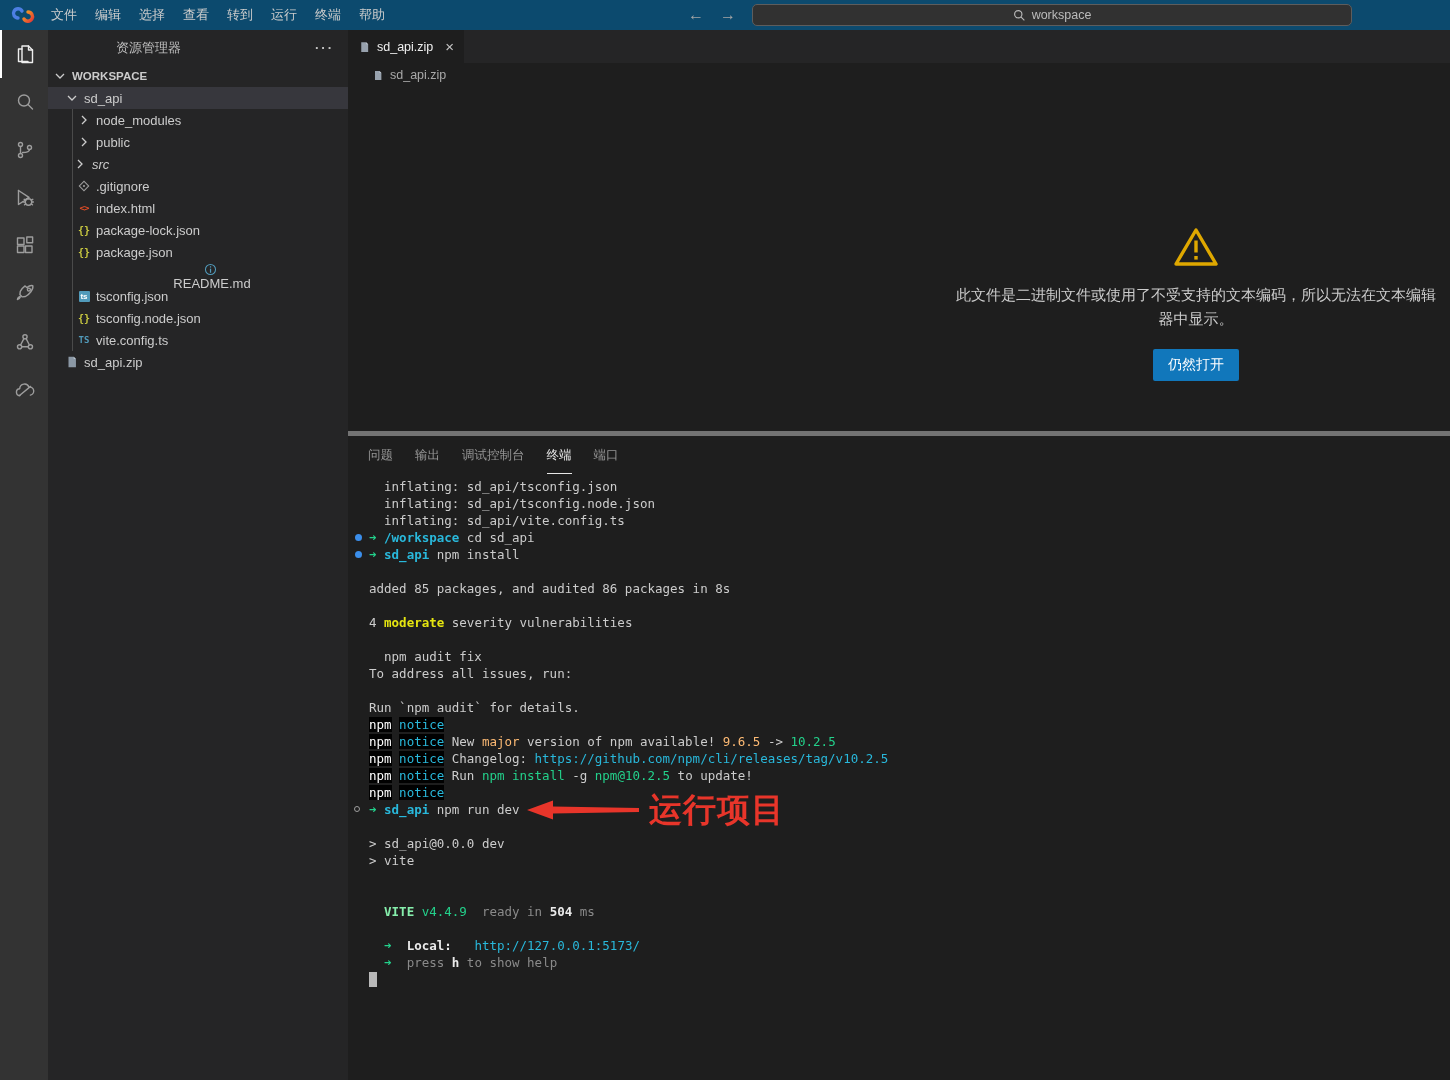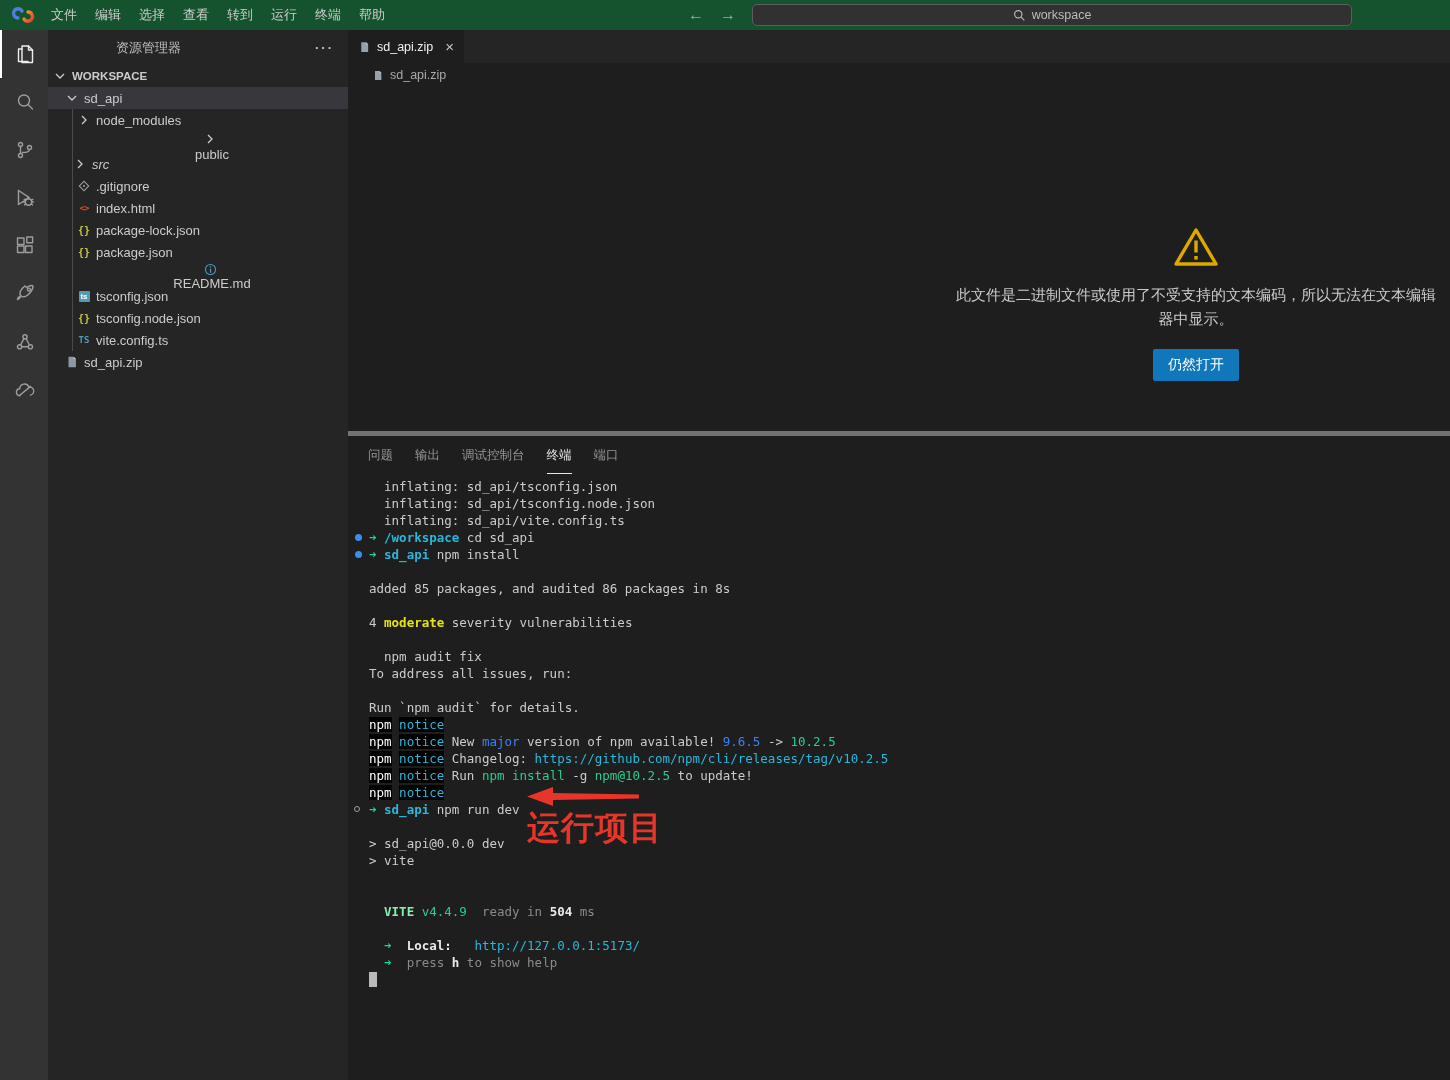--- a/index.html
+++ b/index.html
@@ -4,21 +4,21 @@
 <style>
   * { box-sizing: border-box; }
   html,body { margin:0; padding:0; }
   body {
     width:1450px; height:1080px; overflow:hidden;
     background:#1e1e1e;
     font-family:"Liberation Sans", sans-serif;
     -webkit-font-smoothing:antialiased;
   }
   
-  .titlebar { height:30px; background:#14532d; display:flex; align-items:center; position:relative; flex:none; }
+  .titlebar { height:30px; background:#0c4a6e; display:flex; align-items:center; position:relative; flex:none; }
   .logo { margin:0 6px 0 10px; display:flex; align-items:center; }
   .menus { display:flex; }
   .menu-item { padding:0 9px; font-size:13px; color:#cccccc; height:30px; line-height:30px; cursor:pointer; }
   .nav { position:absolute; left:688px; top:0; height:30px; display:flex; align-items:center; gap:16px; }
   .nav span { color:#a6a6a6; font-size:16px; }
   .searchbox { position:absolute; left:752px; top:4px; width:600px; height:22px; background:#313131;
     border:1px solid #5d5d5d; border-radius:5px; display:flex; align-items:center; justify-content:center;
     gap:6px; color:#bbbbbb; font-size:12.5px; cursor:text; }
   
   .main { display:flex; height:1050px; }
@@ -56,28 +56,28 @@
   .terminal { flex:1; padding:4px 0 0 21px; font-family:"DejaVu Sans Mono", monospace; font-size:12.5px; line-height:17px; color:#cccccc; position:relative; }
   .tline { white-space:pre; height:17px; position:relative; }
   .gut { position:absolute; top:5px; border-radius:50%; }
   .gut.done { left:-14px; width:7px; height:7px; background:#3b8eea; }
   .gut.running { left:-15px; width:6px; height:6px; border:1px solid #9d9d9d; background:transparent; }
   .c-green  { color:#23d18b; font-weight:bold; }
   .c-green2 { color:#23d18b; }
   .c-greenb { color:#86efac; font-weight:bold; }
   .c-cyanb  { color:#29b8db; font-weight:bold; }
   .c-yellowb{ color:#e5e510; font-weight:bold; }
-  .c-red    { color:#3b82f6; }
+  .c-red    { color:#fdba74; }
   .c-link   { color:#29b8db; cursor:pointer; }
   .c-gray   { color:#8a8a8a; }
   .c-whiteb { color:#eaeaea; font-weight:bold; }
   .c-npm    { color:#ffffff; background:#010101; }
   .c-notice { color:#29b8db; background:#010101; }
   .c-cursor { background:#b9b9b9; color:transparent; }
-  .annot { position:absolute; left:158px; top:50%; transform:translateY(-50%); display:flex; align-items:flex-start; gap:10px; z-index:3;flex-direction:column; }
+  .annot { position:absolute; left:158px; top:50%; transform:translateY(-50%); display:flex; align-items:center; gap:10px; z-index:3; }
   .annot-text { font-family:"Liberation Sans", sans-serif; font-size:33px; font-weight:bold; white-space:nowrap; letter-spacing:1px; }
 </style>
 </head>
 <body>
 
 <div class="titlebar">
   <div class="logo">
     <svg width="26" height="18" viewBox="0 0 26 18">
       <defs>
         <linearGradient id="lg1" x1="0" y1="0" x2="1" y2="1">
@@ -200,21 +200,21 @@
           <span>sd_api</span>
         </div>
         <div class="trow" style="padding-left: 28px;">
           <span class="slot">
             <svg width="16" height="16" viewBox="0 0 16 16">
               <path d="M6 4l4 4-4 4" fill="none" stroke="#cccccc" stroke-width="1.3"></path>
             </svg>
           </span>
           <span>node_modules</span>
         </div>
-        <div class="trow" style="padding-left: 28px; flex-direction: column;">
+        <div class="trow" style="padding-left: 28px;">
           <span class="slot">
             <svg width="16" height="16" viewBox="0 0 16 16">
               <path d="M6 4l4 4-4 4" fill="none" stroke="#cccccc" stroke-width="1.3"></path>
             </svg>
           </span>
           <span>public</span>
         </div>
         <div class="trow" style="padding-left: 24px; font-style: italic;">
           <span class="slot">
             <svg width="16" height="16" viewBox="0 0 16 16">

